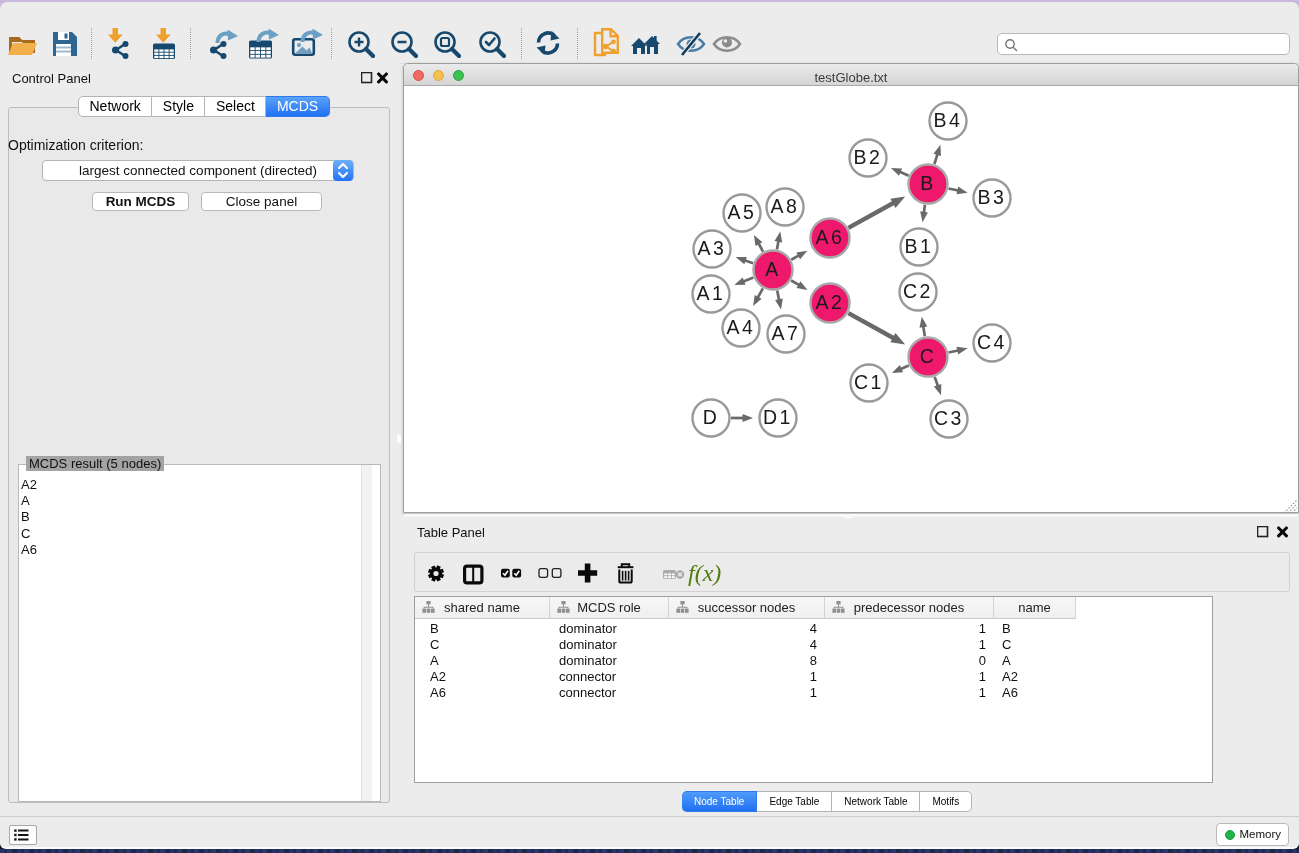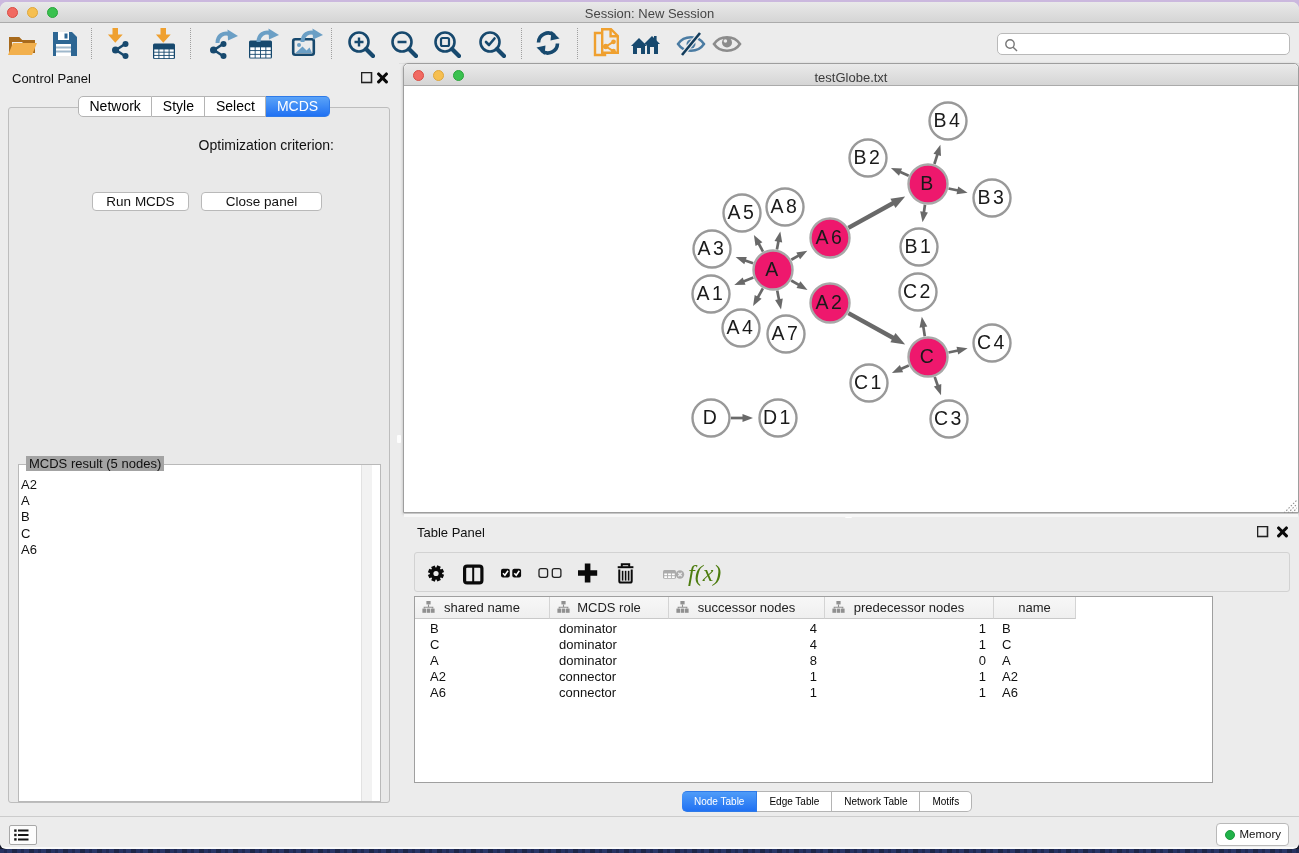--- a/index.html
+++ b/index.html
@@ -25,25 +25,25 @@
 #searchbox svg { position:absolute; left:6px; top:4px; }
 
 #cpanel { left:0; top:60px; width:399px; height:754px; background:#ececec; }
 #cpTitle { left:12px; top:9px; font-size:13px; color:#111; }
 .wicons { position:absolute; }
 #cpBox { left:8px; top:45px; width:382px; height:696px; border:1px solid #bdbdbd; border-radius:3px; background:#e9e9e9; }
 .tabs { position:absolute; left:78px; top:34px; height:21px; display:flex; font-size:14px; }
 .tab { border:1px solid #b4b4b4; border-left:none; background:#fff; color:#000; padding:0 10.5px; line-height:19px; height:21px; }
 .tab.first { border-left:1px solid #b4b4b4; border-radius:5px 0 0 5px; }
 .tab.sel { background:linear-gradient(#5aa3f8,#2071f3); color:#fff; border-color:#2e7ae8; border-radius:0 5px 5px 0; }
-#optLabel { left:8px; top:75px; width:326px; text-align:right; font-size:14px; color:#111;}
+#optLabel { left:8px; top:75px; width:326px; text-align:left; font-size:14px; color:#111;}
 #combo { left:42px; top:98px; width:312px; height:21px; background:#fff; border:1px solid #b4b4b4; border-radius:4px; font-size:13.5px; color:#111; text-align:center; line-height:19px;}
 #comboStep { position:absolute; right:0px; top:-1px; width:20px; height:21px; border-radius:4px; background:linear-gradient(#6cb0f9,#2372f4); }
 .btn { position:absolute; height:19px; background:#fff; border:1px solid #b9b9b9; border-radius:4px; font-size:13.5px; color:#111; text-align:center; line-height:17px; }
-#btnRun { left:92px; top:130px; width:97px; }
+#btnRun { left:92px; top:130px; width:97px;font-weight:bold; }
 #btnClose { left:201px; top:130px; width:121px; }
 #mcdsFS { left:18px; top:402px; width:363px; height:338px; border:1px solid #b9b9b9; background:#fff; }
 #mcdsLegend { left:26px; top:394px; background:#a3a3a3; padding:0 3px; font-size:13px; color:#111; }
 #mcdsList { left:21px; top:415px; font-size:13px; color:#111; line-height:16.2px; }
 #mcdsSB { left:361px; top:403px; width:11px; height:336px; background:#f2f2f2; border-left:1px solid #e2e2e2; }
 
 #netwin { left:403px; top:61px; width:896px; height:450px; background:#fff; border:1px solid #9e9e9e; border-radius:5px 5px 0 0; box-shadow:0 1px 3px rgba(0,0,0,0.25); }
 #netTB { position:absolute; left:0; top:0; width:894px; height:22px; background:linear-gradient(#eaeaea,#d5d5d5); border-bottom:1px solid #aaa; border-radius:5px 5px 0 0; }
 #netTB .t1 { left:9px; background:#f16a62; border:1px solid #da4c43;}
 #netTB .t2 { left:29px; background:#f6bf50; border:1px solid #dfa73b;}
@@ -66,26 +66,20 @@
 
 #statusbar { left:0; top:814px; width:1299px; height:31px; background:#ececec; border-top:1px solid #cccccc;padding-left:22px; }
 #listBtn { position:absolute; left:9px; top:8px; width:28px; height:20px; background:#fcfcfc; border:1px solid #a8a8a8; border-radius:2px;}
 #memBtn { position:absolute; left:1216px; top:6px; width:73px; height:23px; background:#fff; border:1px solid #b9b9b9; border-radius:4px; font-size:11.5px; color:#111; line-height:20px; text-align:right; padding-right:7px;}
 #memBtn i { position:absolute; left:8px; top:6px; width:10px; height:10px; border-radius:50%; background:#21b24a; border:1px solid #1a9a3d;}
 
 .knob { position:absolute; background:#dedede; border:2px solid #fdfdfd; border-radius:1px; }
 </style></head><body>
 <div class="abs" id="deskTop"></div>
 <div class="abs" id="app">
-  <div class="abs" id="titlebar">
-    <div class="tl t1"></div>
-      <div class="tl t2"></div>
-      <div class="tl t3"></div>
-    <div class="abs" id="titleText">Session: New Session</div>
-  </div>
   <div class="abs" id="toolbar">
     <svg class="ticon" style="left:7px;top:6px;" width="32" height="30" viewBox="0 0 32 30">
         <path d="M2 8 L2 24 L5 24 L5 11 L13 11 L16 14 L26 14 L26 24 L28 24 L28 11 L15 11 L12 8 Z" fill="#a86a1c"></path>
         <path d="M2 8 L12 8 L15 11 L28 11 L28 13 L2 13 Z" fill="#a86a1c"></path>
         <path d="M6 14 L30 14 L25 26 L1 26 Z" fill="#f2b04d"></path>
       </svg>
       <svg class="ticon" style="left:50px;top:6px;" width="30" height="30" viewBox="0 0 30 30">
         <path d="M3 3 h19 l5 5 v19 h-24 z" fill="#2d6693"></path>
         <rect x="8" y="3" width="11" height="8" fill="#fff"></rect>
         <rect x="14.5" y="4.5" width="3" height="5" fill="#2d6693"></rect>
@@ -261,20 +255,26 @@
         <path d="M17.6 2 L25.4 9.8 M25.4 2 L17.6 9.8" stroke="#0a0a0a" stroke-width="3.1" stroke-linecap="round"></path>
       </svg>
     <div class="abs" id="cpBox"></div>
     <div class="tabs">
       <div class="tab first">Network</div>
         <div class="tab">Style</div>
         <div class="tab">Select</div>
         <div class="tab sel">MCDS</div>
     </div>
     <div class="abs" id="optLabel">Optimization criterion:</div>
+    <div class="abs" id="combo">largest connected component (directed)
+      <div id="comboStep"><svg width="20" height="21" viewBox="0 0 20 21">
+            <path d="M6 8 L10 4 L14 8" fill="none" stroke="#fff" stroke-width="2.1" stroke-linecap="round" stroke-linejoin="round"></path>
+            <path d="M6 13 L10 17 L14 13" fill="none" stroke="#fff" stroke-width="2.1" stroke-linecap="round" stroke-linejoin="round"></path>
+          </svg></div>
+    </div>
     <div class="btn" id="btnRun">Run MCDS</div>
     <div class="btn" id="btnClose">Close panel</div>
     <div class="abs" id="mcdsFS"></div>
     <div class="abs" id="mcdsLegend">MCDS result (5 nodes)</div>
     <div class="abs" id="mcdsSB"></div>
     <div class="abs" id="mcdsList">A2<br>A<br>B<br>C<br>A6</div>
   </div>
 
   <div class="abs" id="netwin">
     <div id="netTB">

